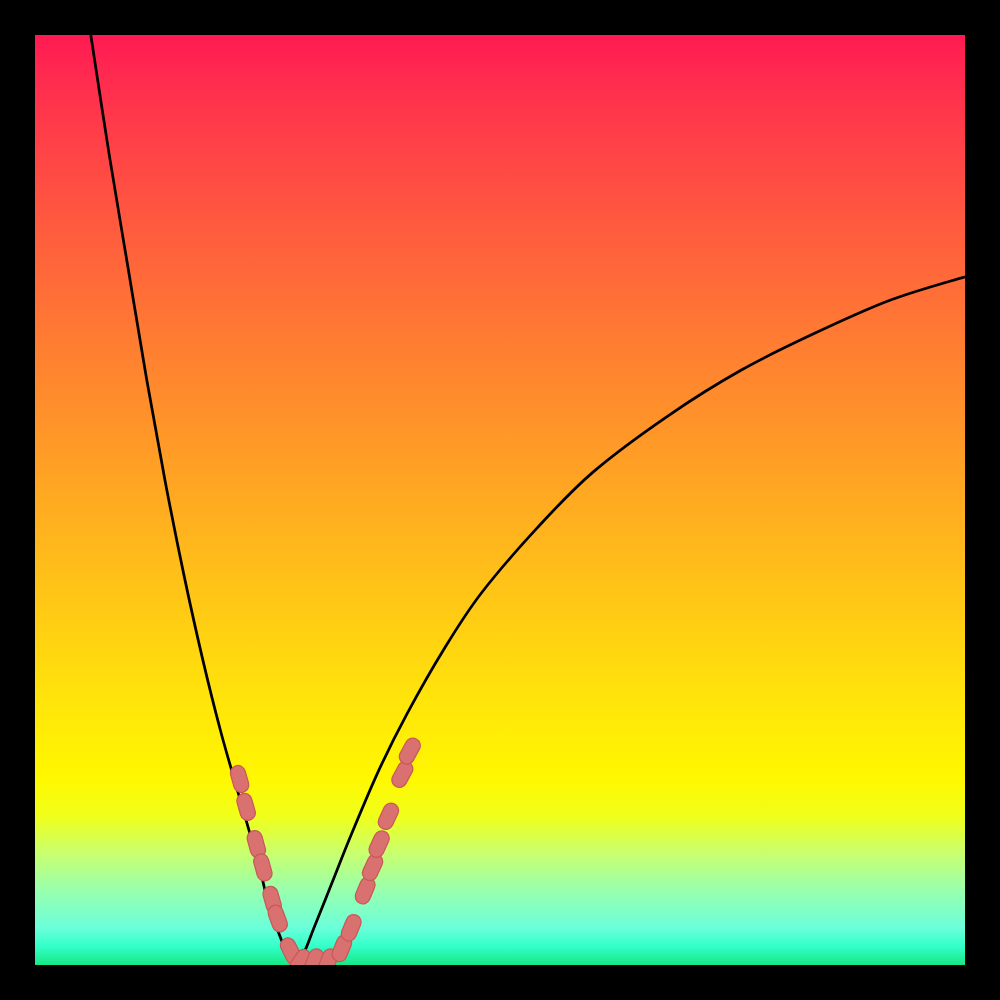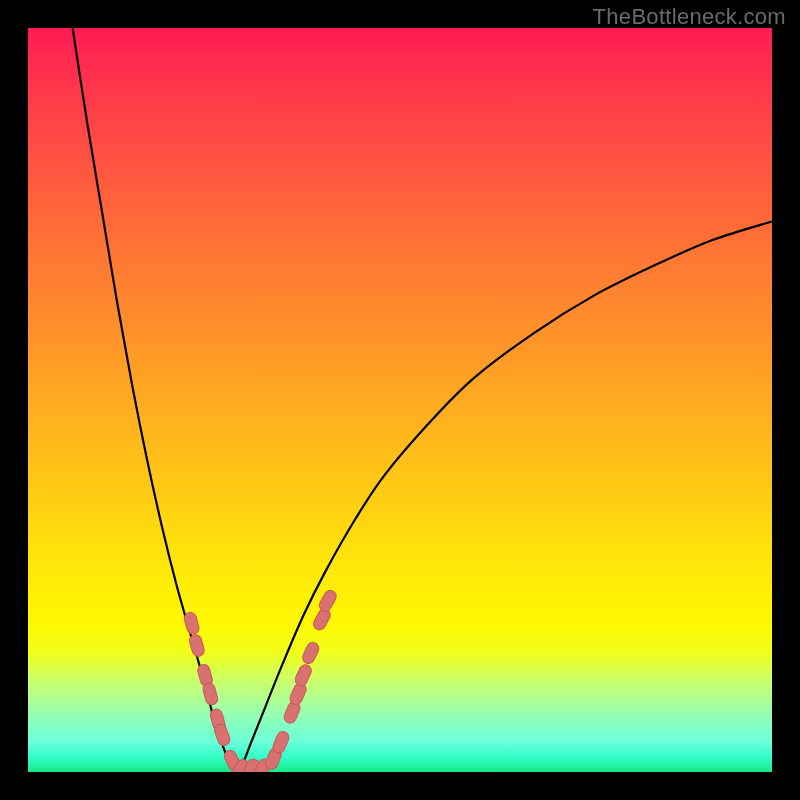--- a/index.html
+++ b/index.html
@@ -61,21 +61,20 @@
   svg.curves {
     position: absolute;
     inset: 0;
   }
 </style>
 </head>
 <body>
 
 <div class="frame">
 
-  <div class="watermark">TheBottleneck.com</div>
 
   <div class="plot-area">
     <div class="gradient"></div>
     <svg class="curves" viewBox="0 0 744 744" preserveAspectRatio="none">
       <path id="curve-left" fill="none" stroke="#000" stroke-width="2.2" d="M 44.64,0 C 47.120000000000005,16.120000000000005 54.56,65.72000000000003 59.52,96.72000000000003 C 64.48,127.72000000000003 69.44000000000001,156.24 74.4,186 C 79.36,215.76 84.32,246.75999999999996 89.28,275.28 C 94.24000000000001,303.79999999999995 99.20000000000002,331.08 104.16000000000001,357.12 C 109.12,383.16 114.08000000000001,407.96000000000004 119.04,431.52000000000004 C 124,455.08000000000004 128.95999999999998,477.40000000000003 133.92,498.48 C 138.88,519.5600000000001 143.84,539.4 148.8,558 C 153.76000000000002,576.6 158.72,592.72 163.68,610.08 C 168.64000000000001,627.44 174.84,648.52 178.56,662.16 C 182.28,675.8 183.52,683.24 186,691.92 C 188.48,700.5999999999999 190.95999999999998,707.42 193.44,714.24 C 195.92000000000002,721.0600000000001 198.40000000000003,727.88 200.88000000000002,732.84 C 203.36,737.8000000000001 207.08,742.14 208.32000000000002,744"></path>
       <path id="curve-right" fill="none" stroke="#000" stroke-width="2.2" d="M 208.32000000000002,744 C 209.56,742.14 213.28,737.8000000000001 215.76,732.84 C 218.23999999999998,727.88 219.48,723.54 223.2,714.24 C 226.92,704.94 233.12,689.4399999999999 238.08,677.04 C 243.04000000000002,664.64 246.76000000000002,654.72 252.96,639.84 C 259.16,624.96 267.84,603.88 275.28,587.76 C 282.71999999999997,571.64 288.92,559.24 297.6,543.12 C 306.28000000000003,527 317.44,507.15999999999997 327.36,491.03999999999996 C 337.28000000000003,474.91999999999996 344.72,462.52 357.12,446.4 C 369.52,430.28 386.88000000000005,410.44 401.76000000000005,394.32 C 416.64000000000004,378.2 429.03999999999996,364.56 446.4,349.68 C 463.76,334.8 486.08,318.68 505.92,305.04 C 525.76,291.40000000000003 545.6,279 565.44,267.84 C 585.2800000000001,256.67999999999995 605.1199999999999,247.37999999999997 624.9599999999999,238.07999999999998 C 644.8,228.78 664.64,219.48000000000008 684.48,212.04000000000008 C 704.32,204.60000000000008 734.08,196.54000000000005 744,193.44000000000005"></path>
       <g id="marker-group">
           <rect x="-11" y="-6" width="22" height="12" rx="6" ry="6" fill="#d97171" stroke="#c95858" stroke-width="1" transform="translate(163.68,595.2) rotate(74.05460409907715)"></rect>
           <rect x="-11" y="-6" width="22" height="12" rx="6" ry="6" fill="#d97171" stroke="#c95858" stroke-width="1" transform="translate(168.88799999999998,617.52) rotate(74.05460409907715)"></rect>
           <rect x="-11" y="-6" width="22" height="12" rx="6" ry="6" fill="#d97171" stroke="#c95858" stroke-width="1" transform="translate(177.072,647.28) rotate(74.74488129694221)"></rect>

